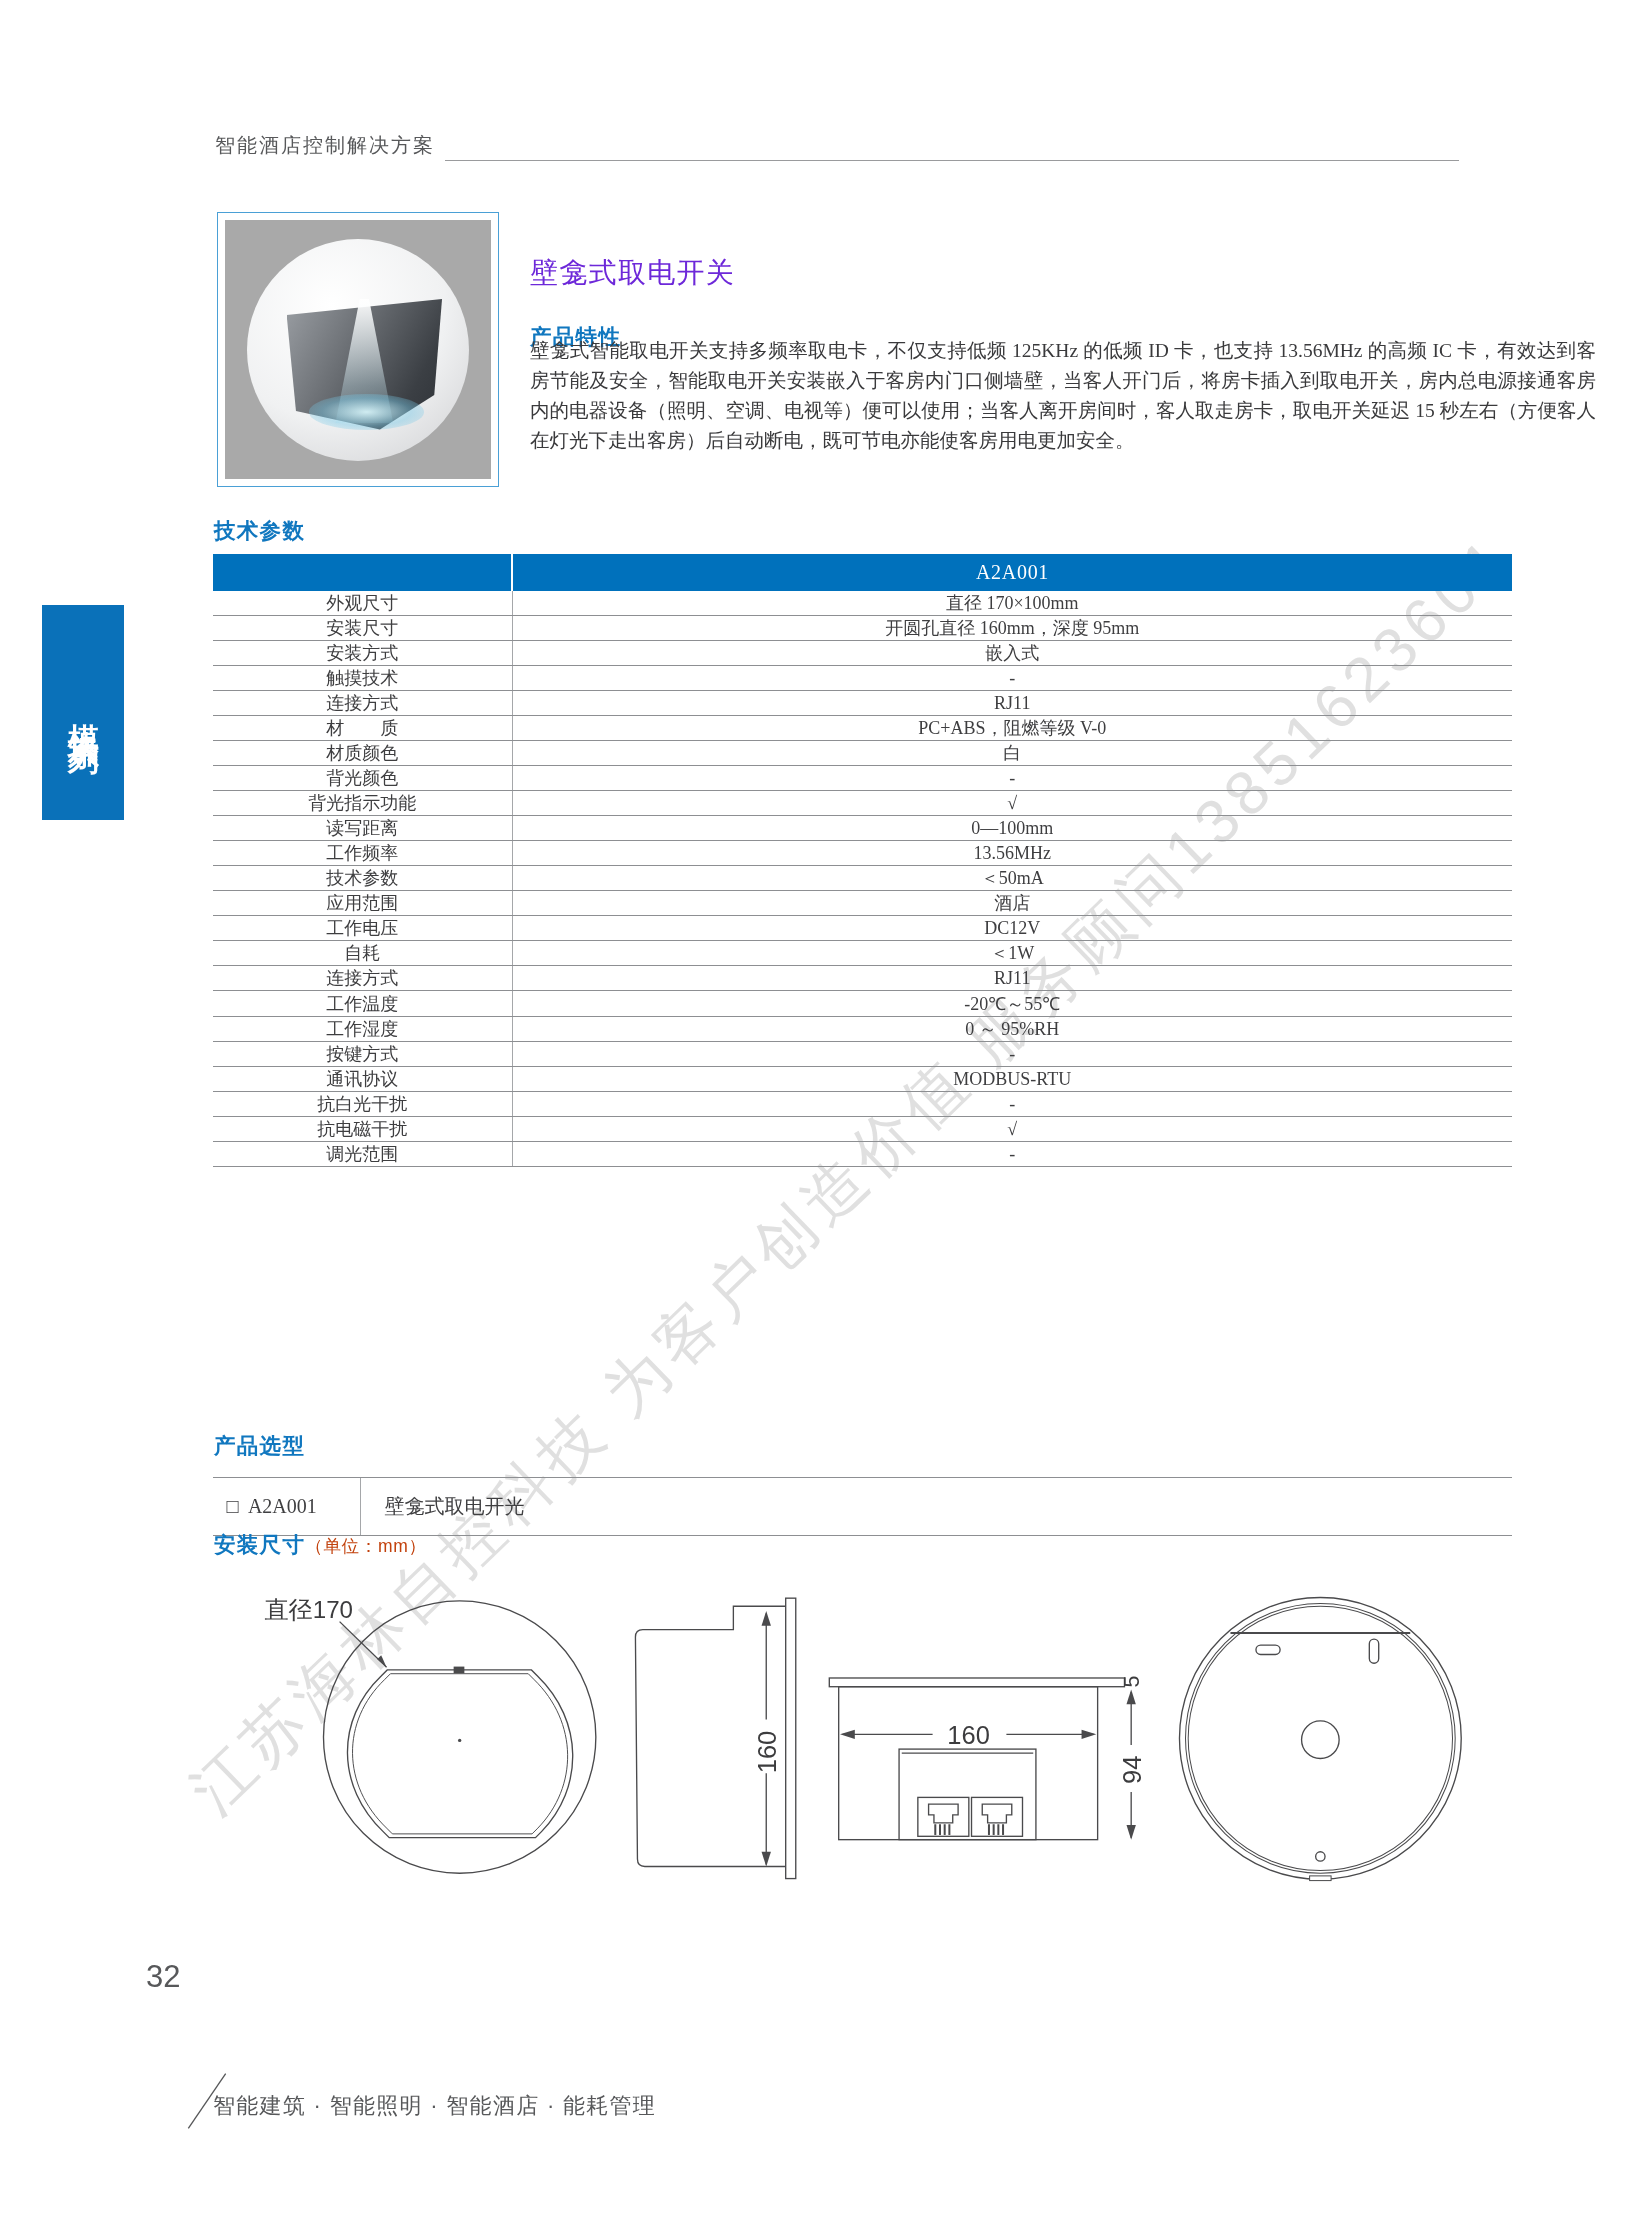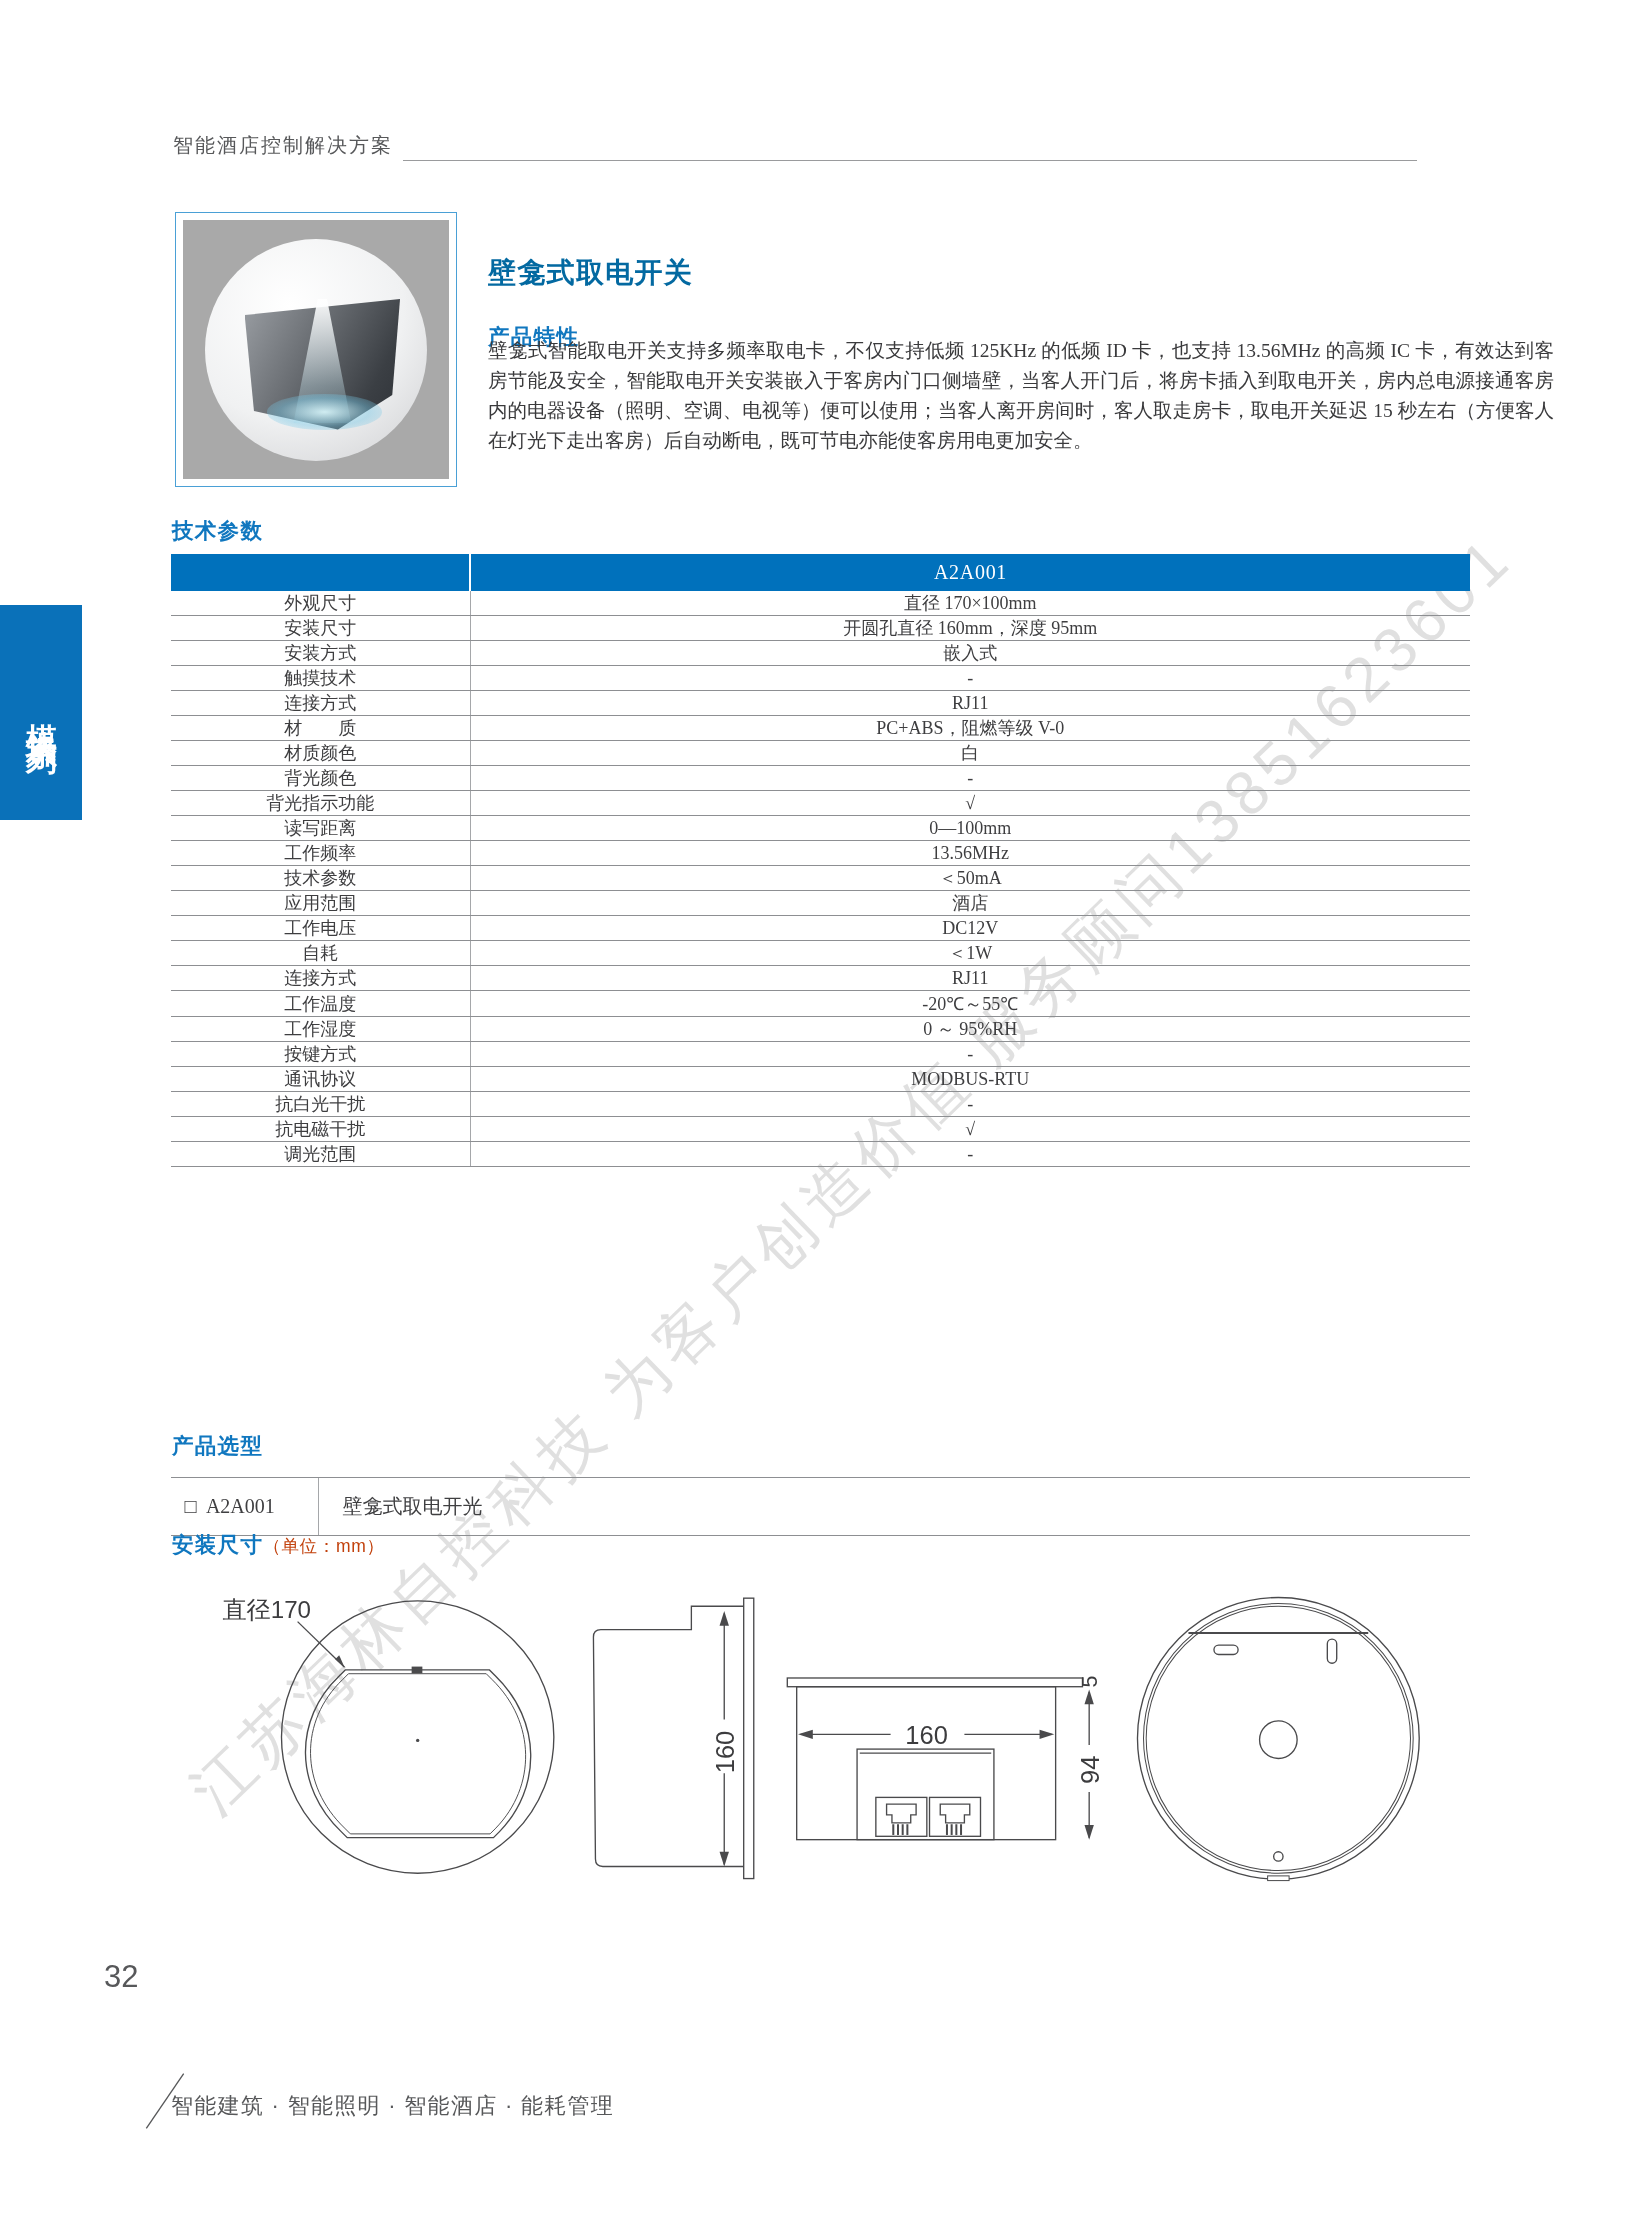--- a/index.html
+++ b/index.html
@@ -3,21 +3,21 @@
 <meta charset="utf-8">
 <style>
   html,body{margin:0;padding:0;background:#e8e8e8;}
   .page{position:relative;width:1645px;height:2216px;background:#ffffff;overflow:hidden;
         font-family:"Liberation Sans",sans-serif;color:#3e3e40;}
   
   .watermark{position:absolute;left:202px;top:1760px;z-index:1;white-space:nowrap;
              font-size:62px;letter-spacing:6.7px;color:#c7c7c7;opacity:.55;
              transform:rotate(-44deg);transform-origin:0 50%;pointer-events:none;
              font-family:"Liberation Sans",sans-serif;}
-  .content{position:absolute;inset:0;z-index:2;}
+  .content{position:absolute;inset:0;z-index:2;margin-left:42px;}
   
   .hdr-title{position:absolute;left:173px;top:132px;font-size:20px;color:#57585a;letter-spacing:2px;}
   .hdr-line{position:absolute;left:403px;top:160px;width:1014px;height:0;border-top:1.3px solid #9a9b9d;}
   
   .side-tab{position:absolute;left:0;top:605px;width:82px;height:215px;background:#0a71b9;
             display:flex;align-items:center;justify-content:center;}
   .side-tab span{writing-mode:vertical-rl;color:#ffffff;font-size:31px;letter-spacing:6.7px;font-weight:bold;}
   
   .photo-frame{position:absolute;left:175px;top:212px;width:282px;height:275px;
                border:1.3px solid #4aa0d6;background:#ffffff;box-sizing:border-box;padding:6.7px;}
@@ -26,21 +26,21 @@
           background:radial-gradient(circle at 38% 30%,#ffffff,#f0f1f2 55%,#d9dadc 85%,#cfd0d2);}
   .niche{position:absolute;left:18%;top:26%;width:70%;height:60%;
          clip-path:polygon(0% 14%,100% 2%,95% 74%,60% 100%,6% 86%);
          background:linear-gradient(118deg,#9b9fa4 0%,#6a6e73 40%,#3b3f44 78%,#2e3237 100%);}
   .beam{position:absolute;left:40%;top:27%;width:26%;height:56%;
         clip-path:polygon(42% 0,58% 0,100% 100%,0 100%);
         background:linear-gradient(to bottom,rgba(255,255,255,.95),rgba(205,235,245,.35) 70%,rgba(160,220,240,.15));}
   .glow{position:absolute;left:28%;top:70%;width:52%;height:16%;border-radius:50%;
         background:radial-gradient(ellipse at center,rgba(220,250,255,.9),rgba(120,200,230,.45) 55%,rgba(120,200,230,0));}
   
-  .prod-title{position:absolute;left:488px;top:254px;font-size:28px;font-weight:bold;color:#0369a1;letter-spacing:1.3px;}
+  .prod-title{position:absolute;left:488px;top:254px;font-size:28px;font-weight:normal;color:#6d28d9;letter-spacing:1.3px;}
   .sec-h{position:absolute;font-size:21.5px;font-weight:bold;color:#1077bf;letter-spacing:1.3px;}
   .sec-h .unit{font-size:17.5px;font-weight:normal;color:#c2410c;letter-spacing:0.7px;}
   .features-p{position:absolute;left:488px;top:336px;width:1066px;font-size:19.5px;line-height:30px;
               text-align:justify;color:#3a3a3c;font-family:"Liberation Serif",serif;}
   
   .spec-table{position:absolute;left:171px;top:554px;width:1299px;border-collapse:collapse;
               table-layout:fixed;font-family:"Liberation Serif",serif;font-size:18px;color:#3e3e40;}
   .spec-table col.c1{width:299px;}
   .spec-table thead th{background:#0071bc;color:#ffffff;height:35px;font-size:20px;font-weight:normal;
                        letter-spacing:0.7px;text-align:center;}

